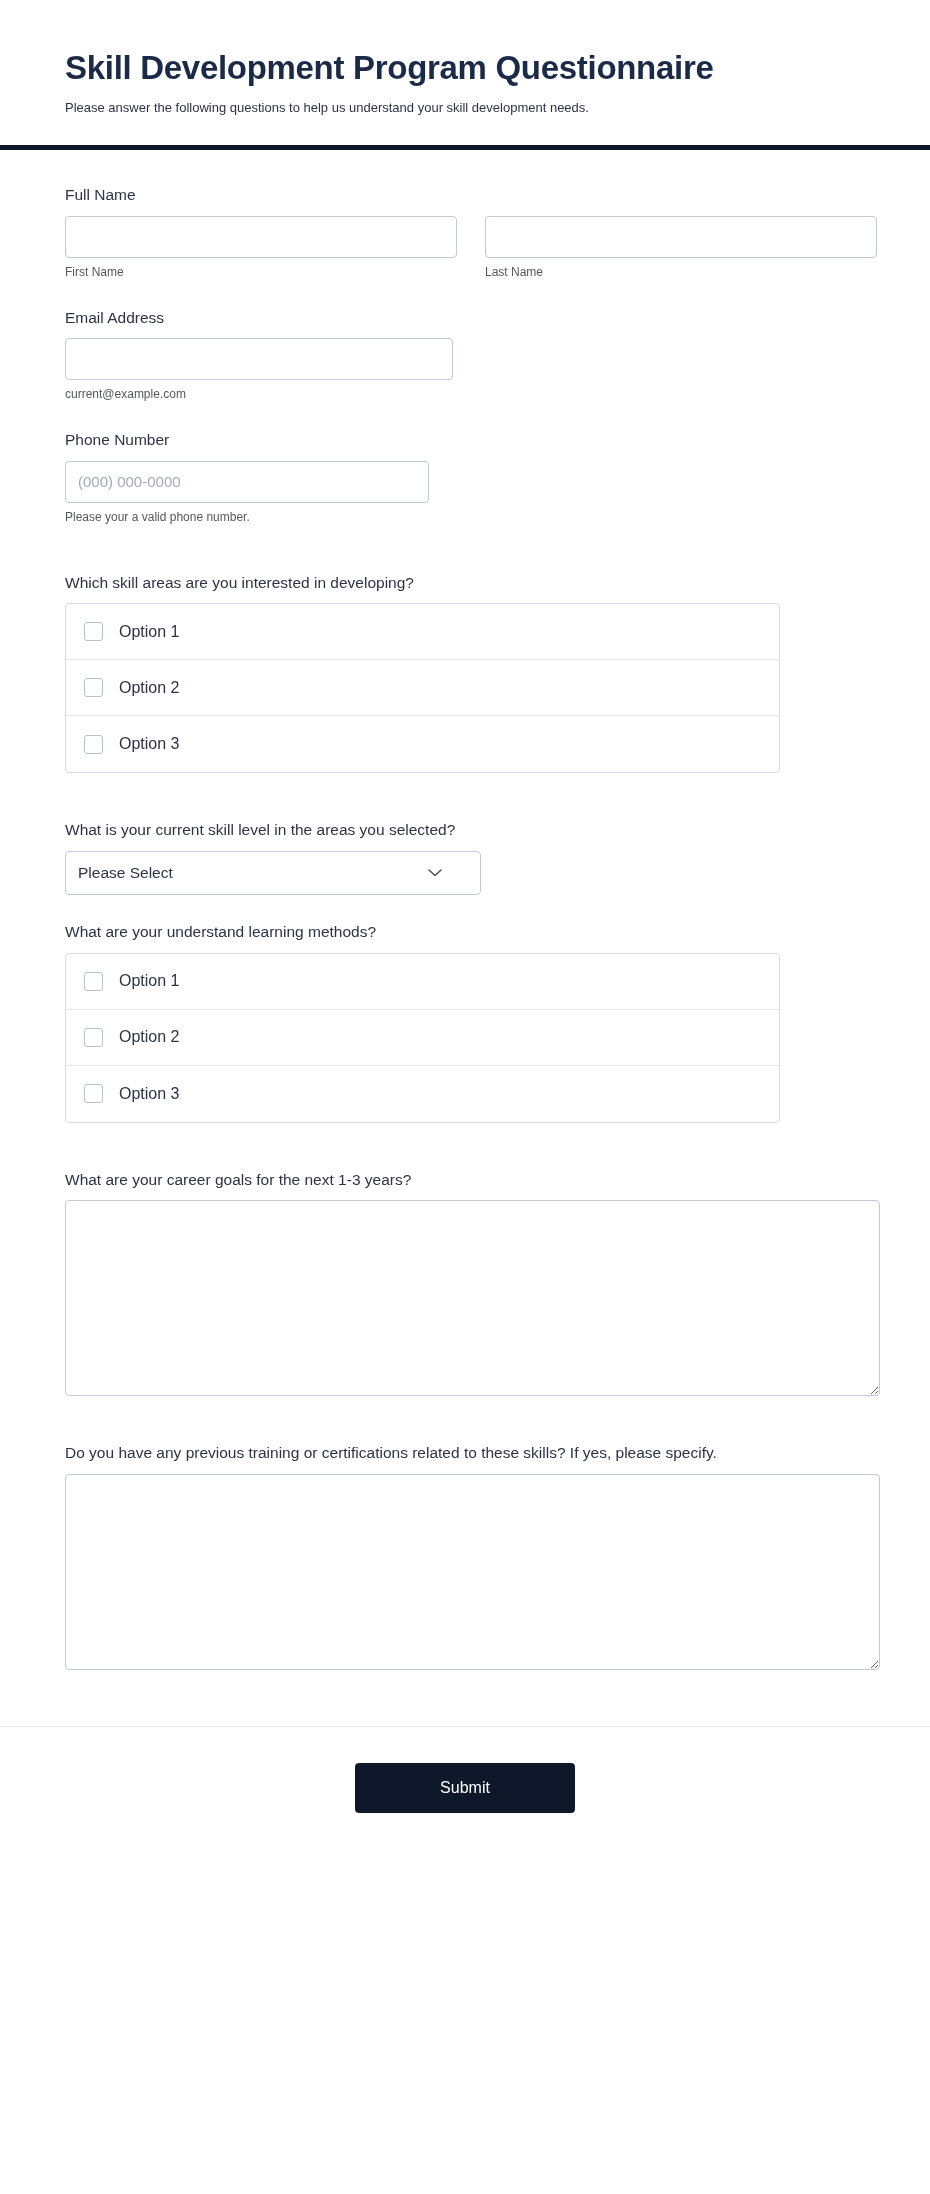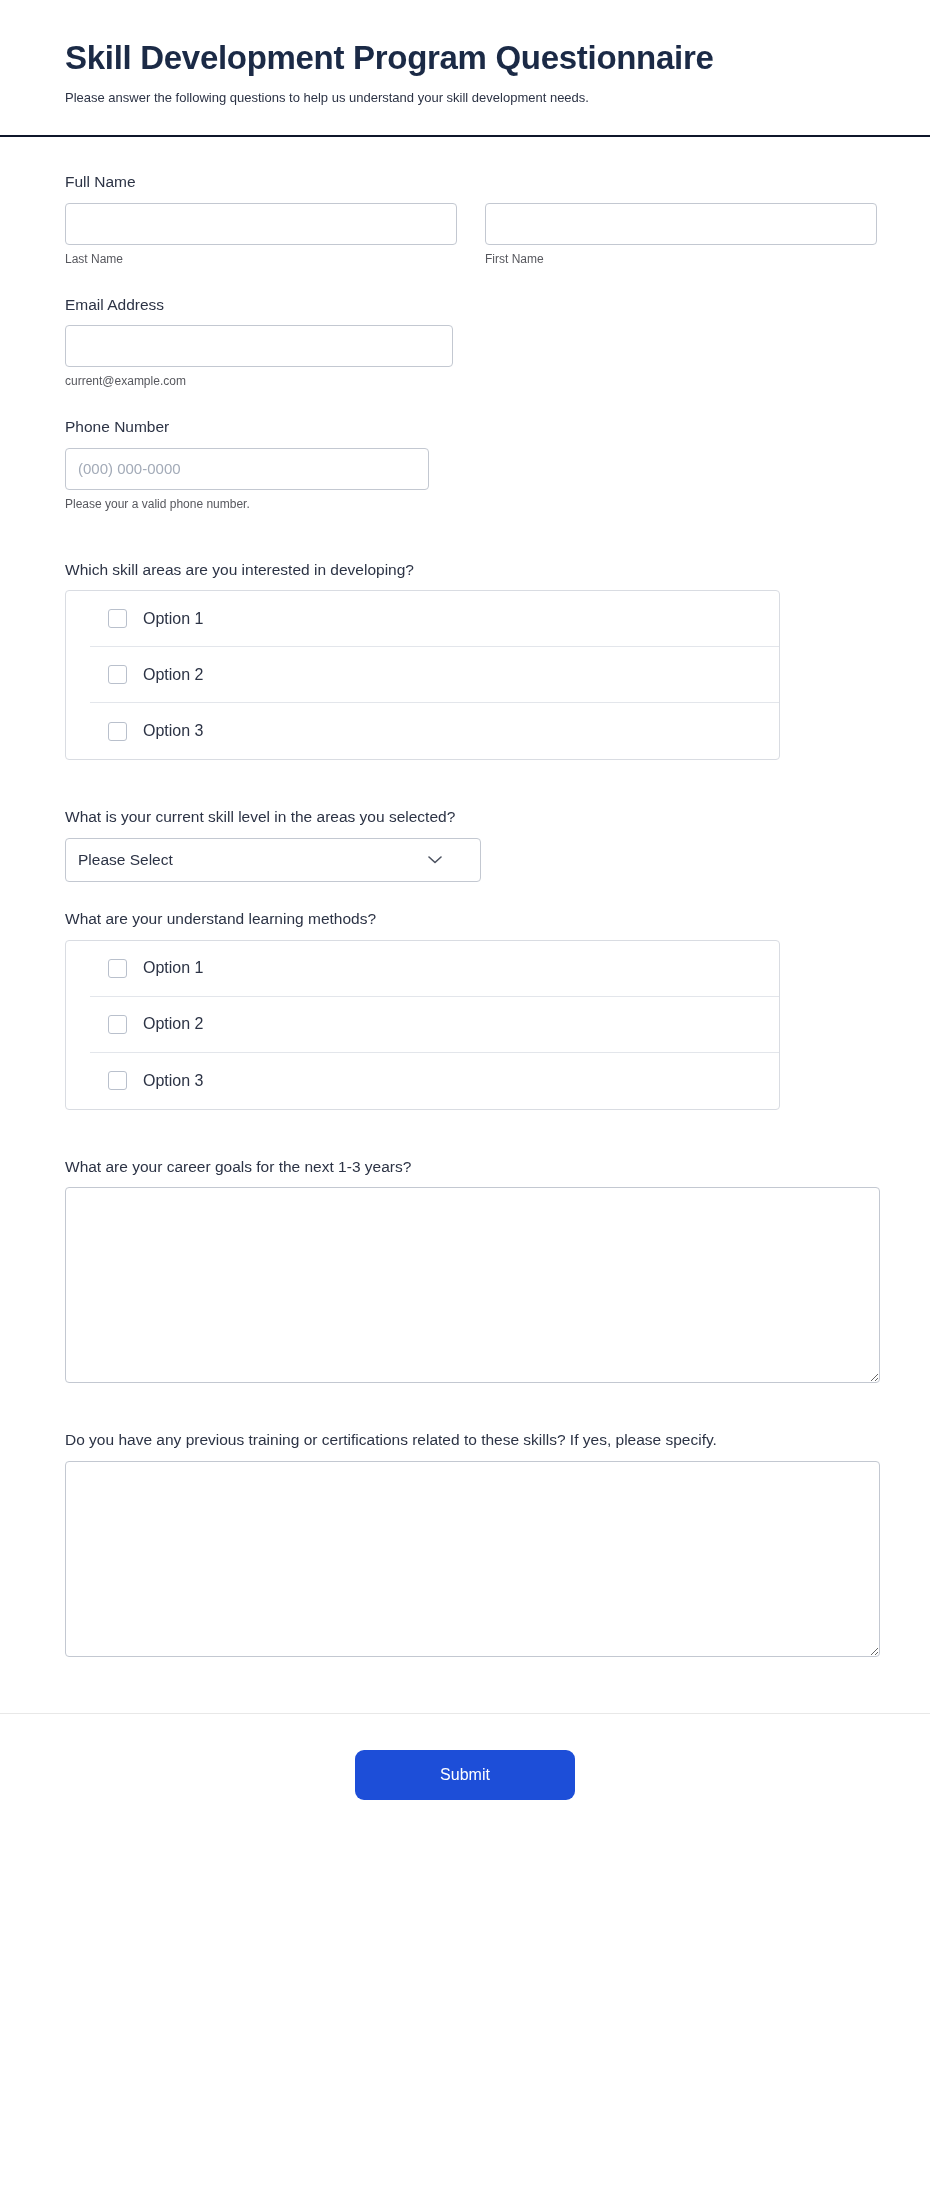--- a/index.html
+++ b/index.html
@@ -15,22 +15,22 @@
     -webkit-font-smoothing: antialiased;
   }
   .form-wrap {
     width: 930px;
     margin: 0 auto;
     background: #ffffff;
   }
 
   
   .form-header {
-    padding: 38px 65px 28px 65px;
-    border-bottom: 2px solid #0f172a;
+    padding: 48px 65px 28px 65px;
+    border-bottom: 5px solid #0f172a;
   }
   .form-title {
     font-size: 33px;
     line-height: 1.2;
     font-weight: bold;
     color: #1b2a46;
     margin: 0 0 10px 0;
     letter-spacing: -0.3px;
   }
   .form-subtitle {
@@ -94,21 +94,20 @@
   .email-input { width: 388px; height: 42px; }
   .phone-input { width: 364px; height: 42px; }
 
   
   .check-group {
     border: 1px solid #d9dce2;
     border-radius: 4px;
     width: 715px;
     overflow: hidden;
     background: #fff;
-    padding-left: 24px;
   }
   .check-item {
     display: flex;
     align-items: center;
     padding: 11px 18px;
     border-bottom: 1px solid #e3e6eb;
     min-height: 56px;
   }
   .check-item:last-child { border-bottom: none; }
   .check-box {
@@ -188,25 +187,25 @@
     <p class="form-subtitle">Please answer the following questions to help us understand your skill development needs.</p>
   </div>
 
   <div class="form-body">
 
     <div class="field">
       <label class="field-label">Full Name</label>
       <div class="name-row">
         <div class="name-col">
           <input type="text" value="" style="">
-          <span class="sub-label">Last Name</span>
+          <span class="sub-label">First Name</span>
         </div>
         <div class="name-col">
           <input type="text" value="" style="">
-          <span class="sub-label">First Name</span>
+          <span class="sub-label">Last Name</span>
         </div>
       </div>
     </div>
 
     <div class="field">
       <label class="field-label">Email Address</label>
       <input type="email" class="email-input" value="" style="">
       <span class="sub-label">current@example.com</span>
     </div>
 
@@ -280,16 +279,16 @@
     <div class="spacer-lg"></div>
 
     <div class="field">
       <label class="field-label wide">Do you have any previous training or certifications related to these skills? If yes, please specify.</label>
       <textarea style=""></textarea>
     </div>
 
   </div>
 
   <div class="form-footer">
-    <button class="submit-btn" style="background: #1d4ed8; border-radius: 9px;">Submit</button>
+    <button class="submit-btn" style="background: #0f172a;">Submit</button>
   </div>
 
 </div>
 
 </body></html>

